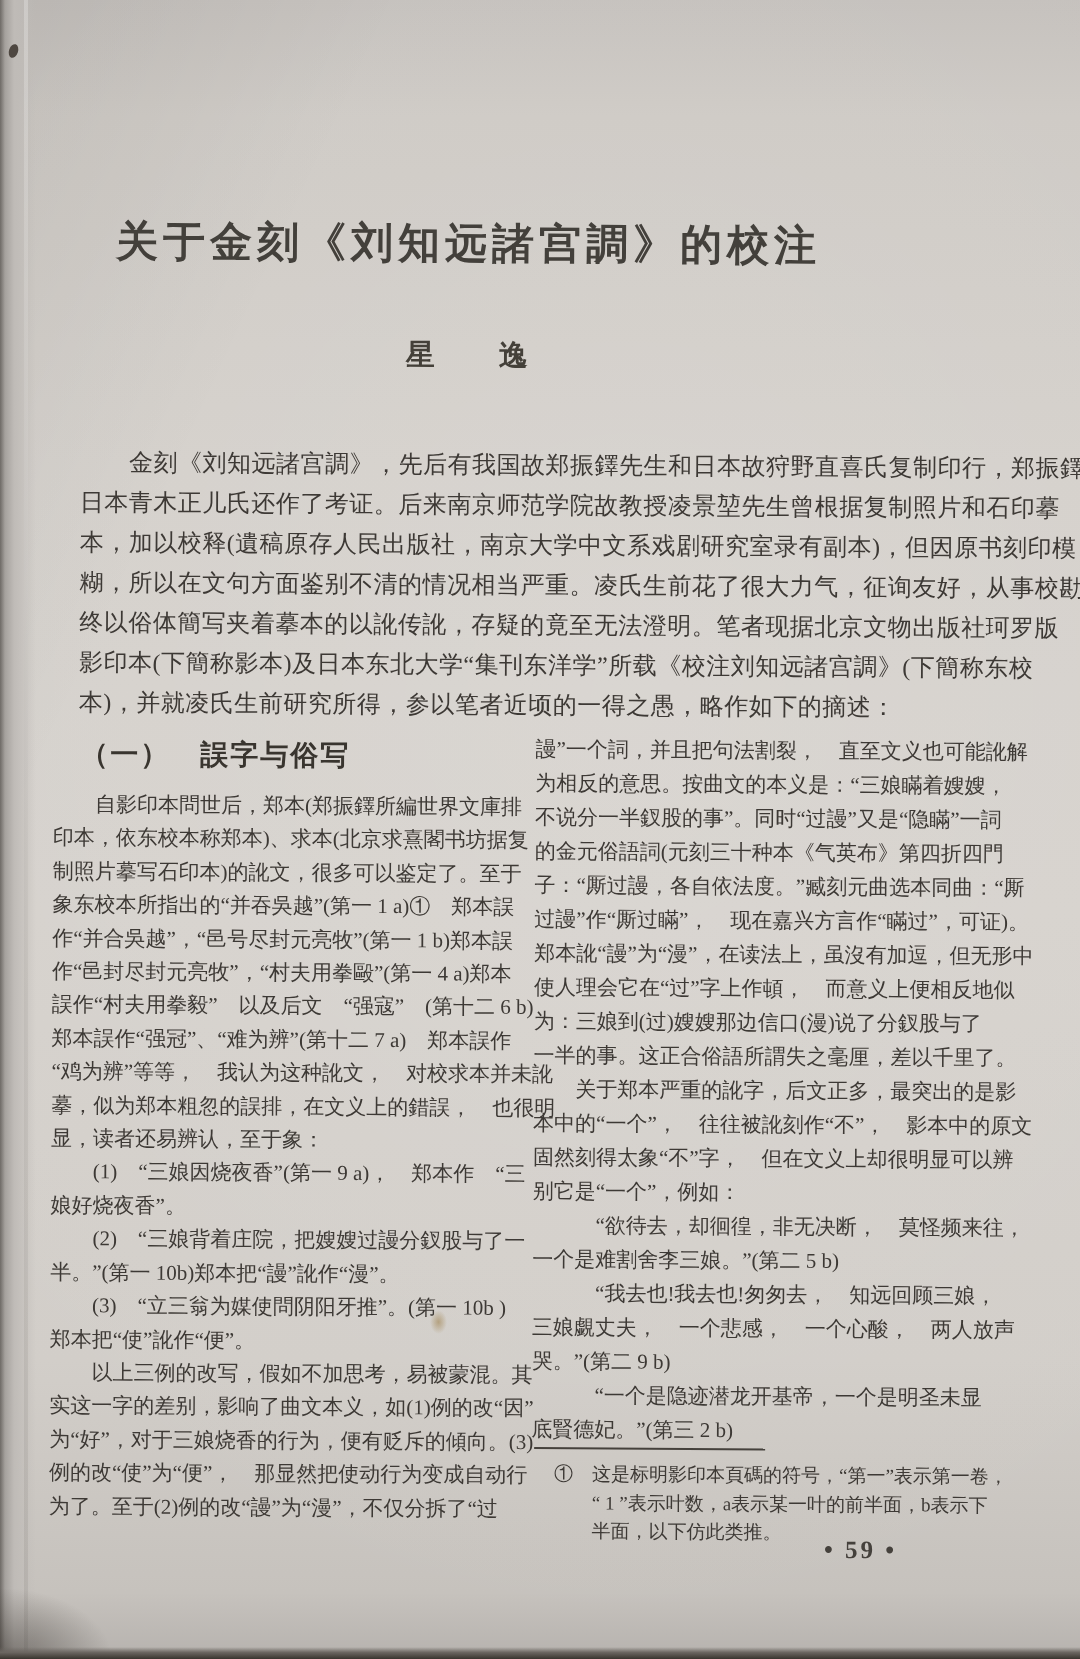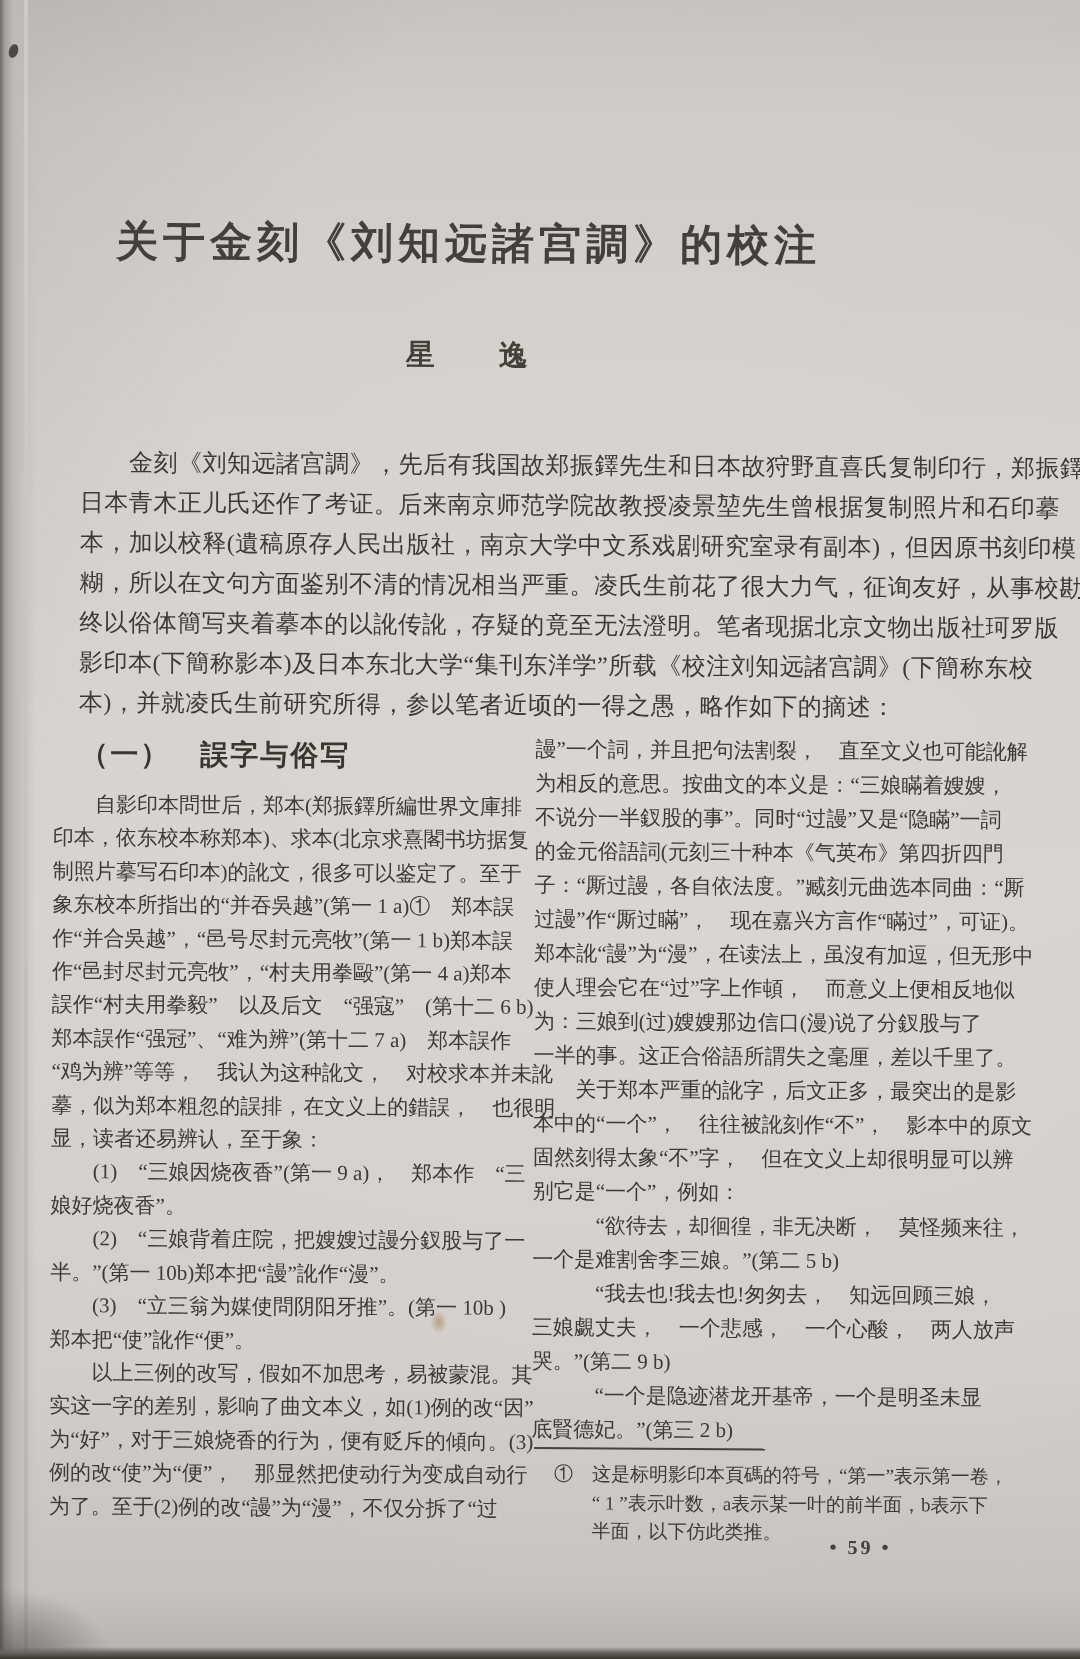--- a/index.html
+++ b/index.html
@@ -47,21 +47,21 @@
 
   .sec-heading{position:absolute;left:70px;top:738px;width:300px;text-align:center;
     font-size:28px;font-weight:700;color:#39352f;letter-spacing:2px;white-space:pre;}
 
   .fn-divider{position:absolute;left:543px;top:1447px;width:231px;height:2px;background:#45413c;}
   .footnote{position:absolute;left:563px;top:1460px;width:430px;
     font-size:19px;line-height:28.5px;}
   .footnote .line{white-space:pre;}
 
   .page-number{position:absolute;left:800px;top:1534px;width:140px;text-align:center;
-    font-size:20px;letter-spacing:3px;color:#45413c;font-weight:700;}
+    font-size:25px;letter-spacing:3px;color:#45413c;font-weight:700;}
 </style>
 </head>
 <body>
 
 <div class="page">
   <div class="edge-left"></div>
   <div class="crease"></div>
   <div class="speck"></div>
   <div class="stain"></div>
 

